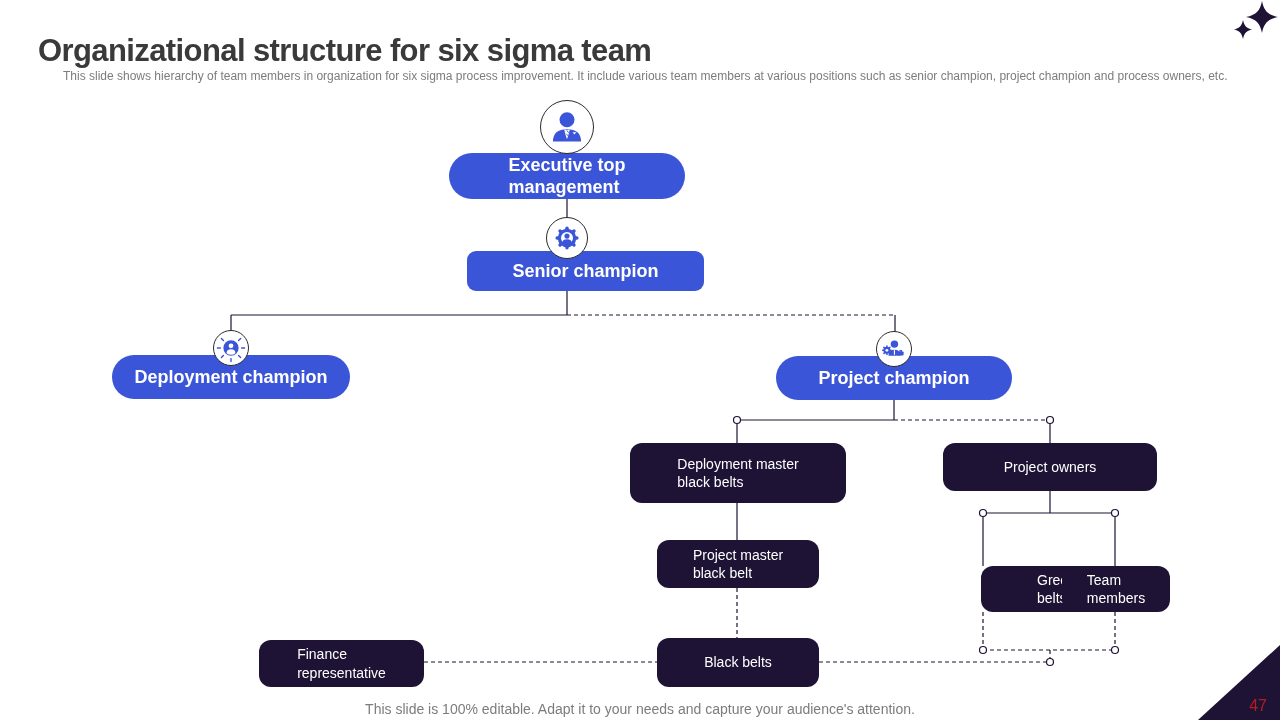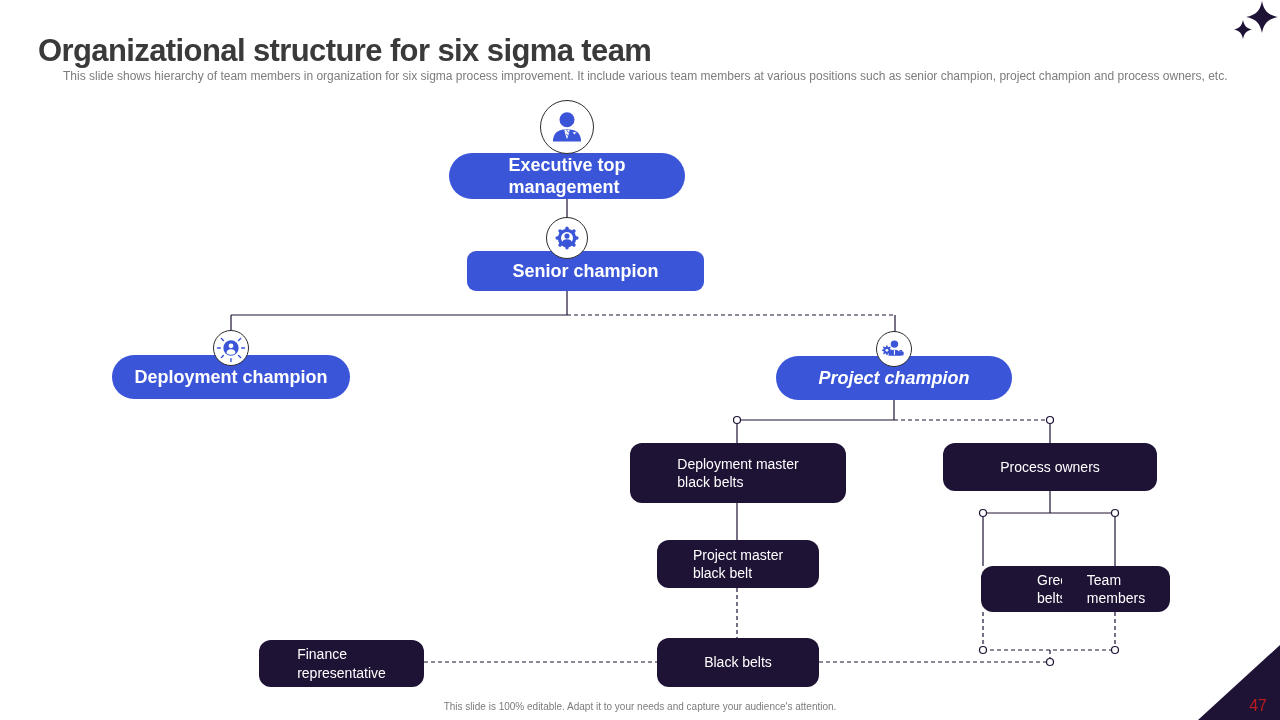--- a/index.html
+++ b/index.html
@@ -24,21 +24,21 @@
   .node.blue { background:#3B55D9; font-weight:bold; font-size:18px; line-height:1.25; }
   .node.dark { background:#1E1235; font-size:14px; line-height:1.3; border-radius:12px; }
   .pill { border-radius:23px; }
   .rounded9 { border-radius:9px;margin-left:19px; }
   .icon-circle {
     position:absolute; z-index:3; background:#ffffff; border:1.4px solid #2b2b2b;
     border-radius:50%; display:flex; align-items:center; justify-content:center; box-sizing:border-box;
   }
   .footer-note {
     position:absolute; left:0; right:0; top:701px; text-align:center;
-    font-size:10px; color:#7c7c7c;
+    font-size:14px; color:#7c7c7c;
   }
   .page-number {
     position:absolute; right:13px; bottom:5px; z-index:4; color:#b91c1c; font-size:16px;
   }
   .sparkles { position:absolute; left:1218px; top:0; z-index:2; }
 </style>
 </head>
 <body>
 
 <div class="slide">
@@ -151,26 +151,26 @@
     </svg>
   </div>
 
   <div class="node blue pill" style="left:449px; top:153px; width:236px; height:46px;">Executive top
 management</div>
 
   <div class="node blue rounded9" style="left:448px; top:251px; width:237px; height:40px;">Senior champion</div>
 
   <div class="node blue pill" style="left:112px; top:355px; width:238px; height:44px;">Deployment champion</div>
 
-  <div class="node blue pill" style="left:776px; top:356px; width:236px; height:44px;font-style:italic;">Project champion</div>
+  <div class="node blue pill" style="left:776px; top:356px; width:236px; height:44px;">Project champion</div>
 
   <div class="node dark" style="left:630px; top:443px; width:216px; height:60px;">Deployment master
 black belts</div>
 
-  <div class="node dark" style="left:943px; top:443px; width:214px; height:48px;">Process owners</div>
+  <div class="node dark" style="left:943px; top:443px; width:214px; height:48px;">Project owners</div>
 
   <div class="node dark" style="left:657px; top:540px; width:162px; height:48px;">Project master
 black belt</div>
 
   <div class="node dark" style="left:981px; top:566px; width:111px; height:46px;padding-left:48px;">Green
 belts</div>
 
   <div class="node dark" style="left:1062px; top:566px; width:108px; height:46px;">Team
 members</div>
 

